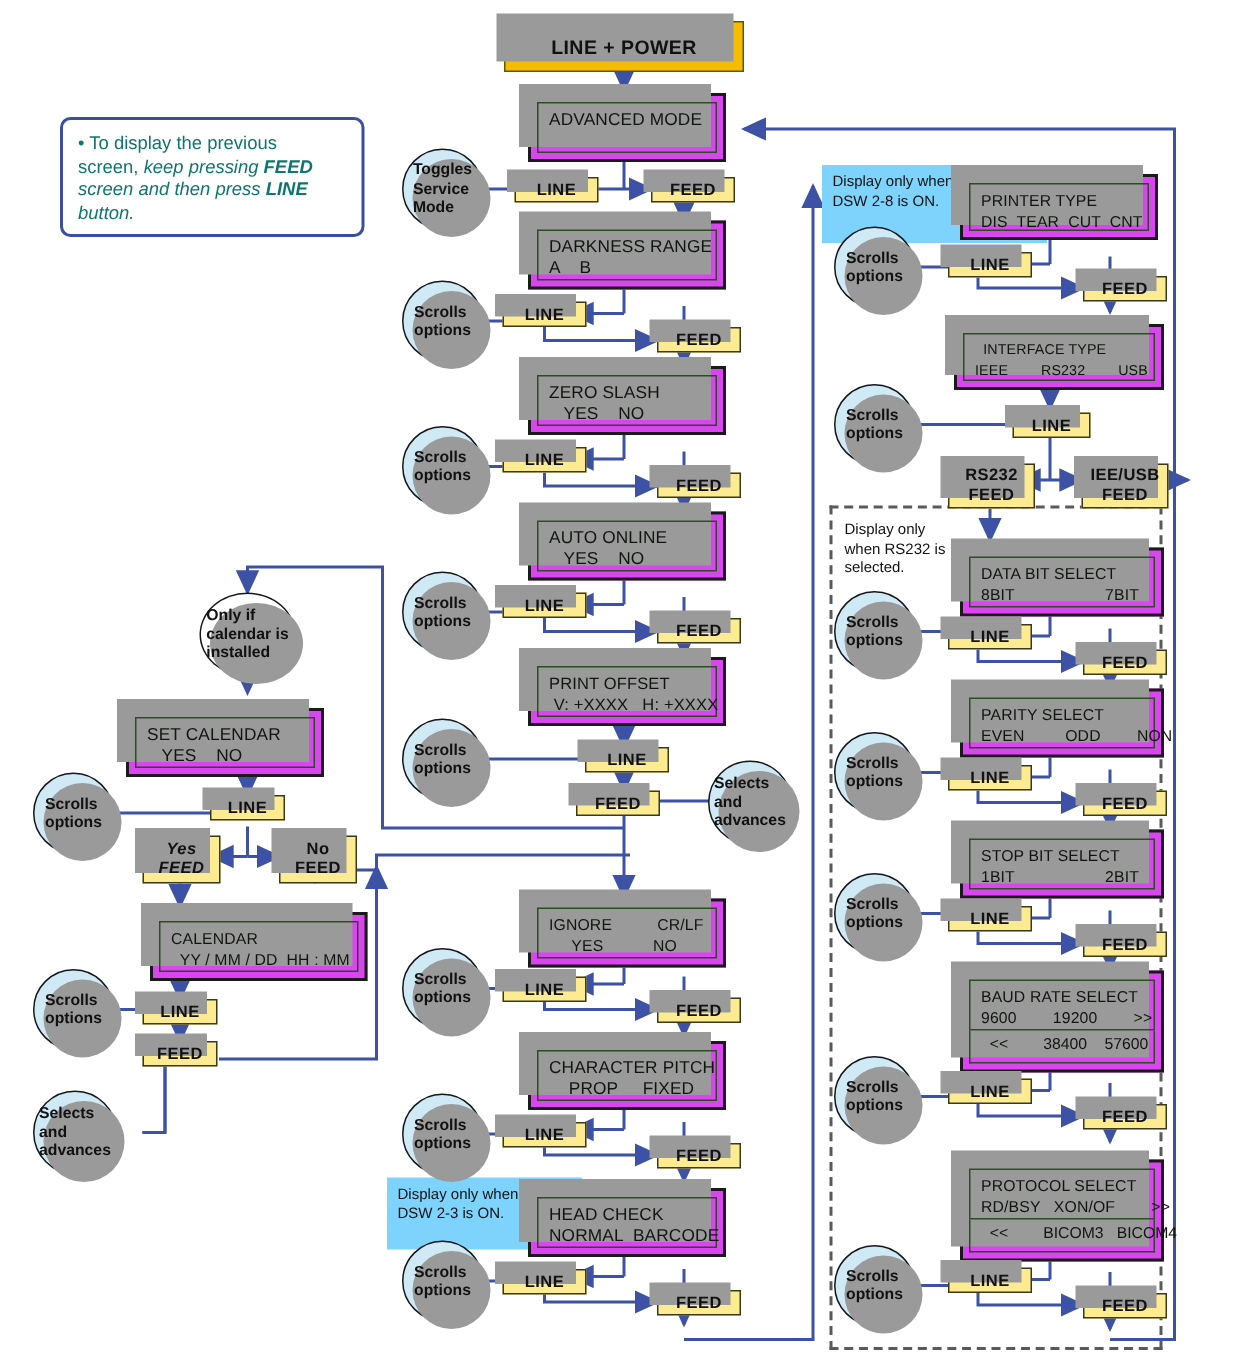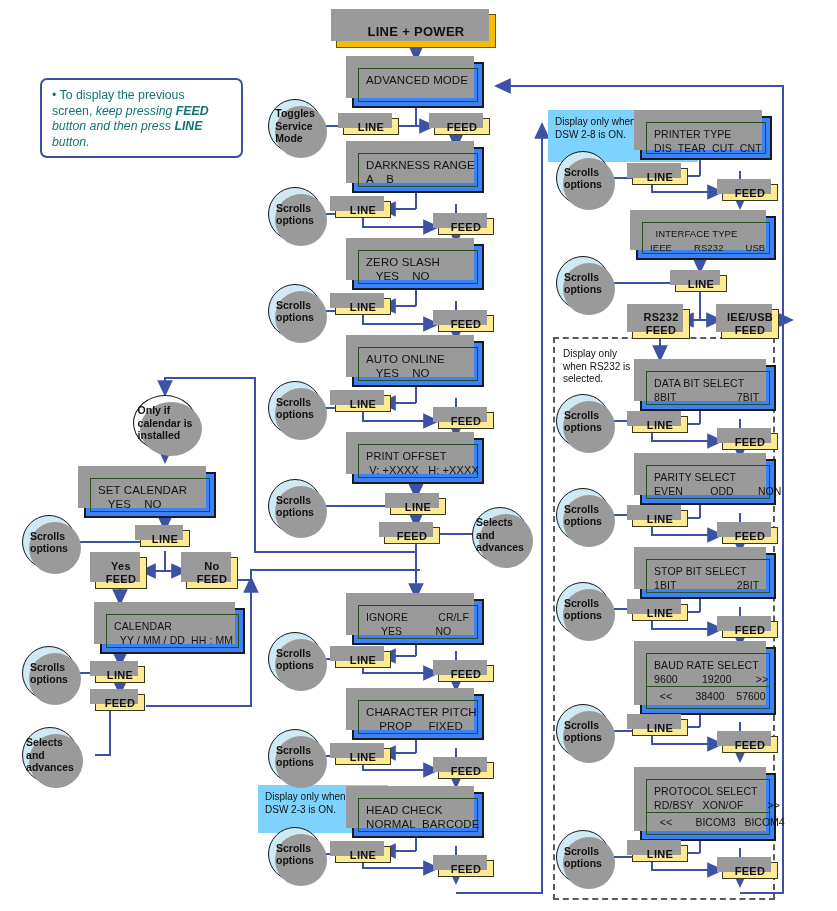--- a/index.html
+++ b/index.html
@@ -4,21 +4,21 @@
 <style>
   html,body{margin:0;padding:0;background:#ffffff;}
   body{width:837px;height:911px;position:relative;overflow:hidden;
        font-family:"Liberation Sans",sans-serif;color:#111;}
   #stage{position:absolute;left:0;top:0;width:837px;height:911px;}
 
   
   #wires{position:absolute;left:0;top:0;width:837px;height:911px;}
 
   
-  .lcd{position:absolute;background:#3b82f6;border:2px solid #1a1a1a;
+  .lcd{position:absolute;background:#d946ef;border:2px solid #1a1a1a;
        box-sizing:border-box;z-index:5;}
   .lcd:before{content:"";position:absolute;left:-8px;top:-8px;
        width:100%;height:100%;background:#9a9a9a;z-index:-1;
        box-sizing:border-box;}
   .lcd .inner{position:absolute;left:4px;top:4px;right:4px;bottom:4px;
        border:1px solid #2b4d22;box-sizing:border-box;
        padding:4px 7px;font-size:11.5px;line-height:14px;color:#10150f;
        letter-spacing:.1px;white-space:pre;}
   .lcd.tier2{z-index:5;}
   .lcd .tierrow{position:absolute;left:4px;right:4px;bottom:4px;height:22px;
@@ -213,21 +213,21 @@
       <path d="M608 857 L632 857"></path>
 
       <path d="M740 893 L783 893 L783 86 L496 86" marker-end="url(#ah)"></path>
     </g>
   </svg>
 
   <div class="callout" style="left:40px;top:78px;width:203px;height:80px;">
     <span>•</span>
     <span>To display the previous</span><br>
     <span>screen, </span><i>keep pressing </i><b>FEED</b><br>
-    <i>button and then press </i><b>LINE</b><br>
+    <i>screen and then press </i><b>LINE</b><br>
     <i>button.</i>
   </div>
 
   <div class="dashbox" style="left:553px;top:337px;width:222px;height:563px;"></div>
 
   <div class="graynote" style="left:548px;top:110px;width:150px;height:52px;white-space:pre-line;">Display only when
 DSW 2-8 is ON.</div>
   <div class="graynote" style="left:258px;top:785px;width:130px;height:48px;white-space:pre-line;">Display only when
 DSW 2-3 is ON.</div>
   <div class="graynote" style="left:556px;top:342px;width:88px;height:52px;white-space:pre-line;background:transparent;">Display only
@@ -328,21 +328,21 @@
   <div class="btn" style="left:335px;top:651px;width:56px;height:17px;">LINE</div>
   <div class="btn" style="left:438px;top:665px;width:56px;height:17px;">FEED</div>
 
   <div class="btn" style="left:335px;top:748px;width:56px;height:17px;">LINE</div>
   <div class="btn" style="left:438px;top:762px;width:56px;height:17px;">FEED</div>
 
   <div class="btn" style="left:335px;top:846px;width:56px;height:17px;">LINE</div>
   <div class="btn" style="left:438px;top:860px;width:56px;height:17px;">FEED</div>
 
   <div class="btn" style="left:140px;top:530px;width:50px;height:17px;">LINE</div>
-  <div class="btn two" style="left:95px;top:557px;width:52px;height:32px;">
+  <div class="btn two" style="left:95px;top:557px;width:52px;height:32px;font-style:italic;">
     <span>Yes</span>
     <span>FEED</span>
   </div>
   <div class="btn two" style="left:186px;top:557px;width:52px;height:32px;">
     <span>No</span>
     <span>FEED</span>
   </div>
   <div class="btn" style="left:95px;top:666px;width:50px;height:17px;">LINE</div>
   <div class="btn" style="left:95px;top:694px;width:50px;height:17px;">FEED</div>
 

